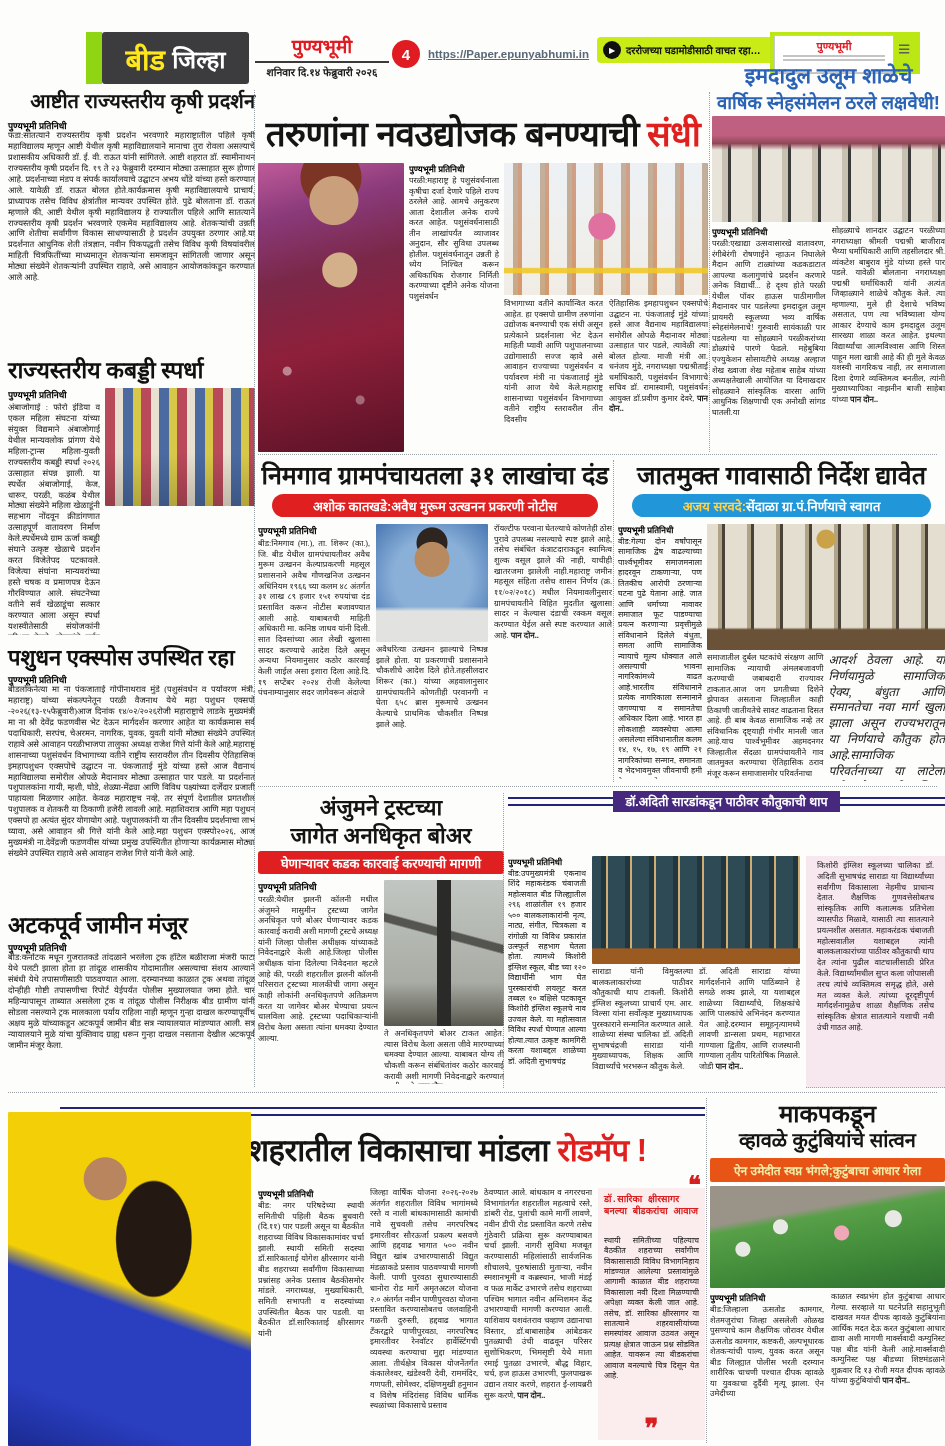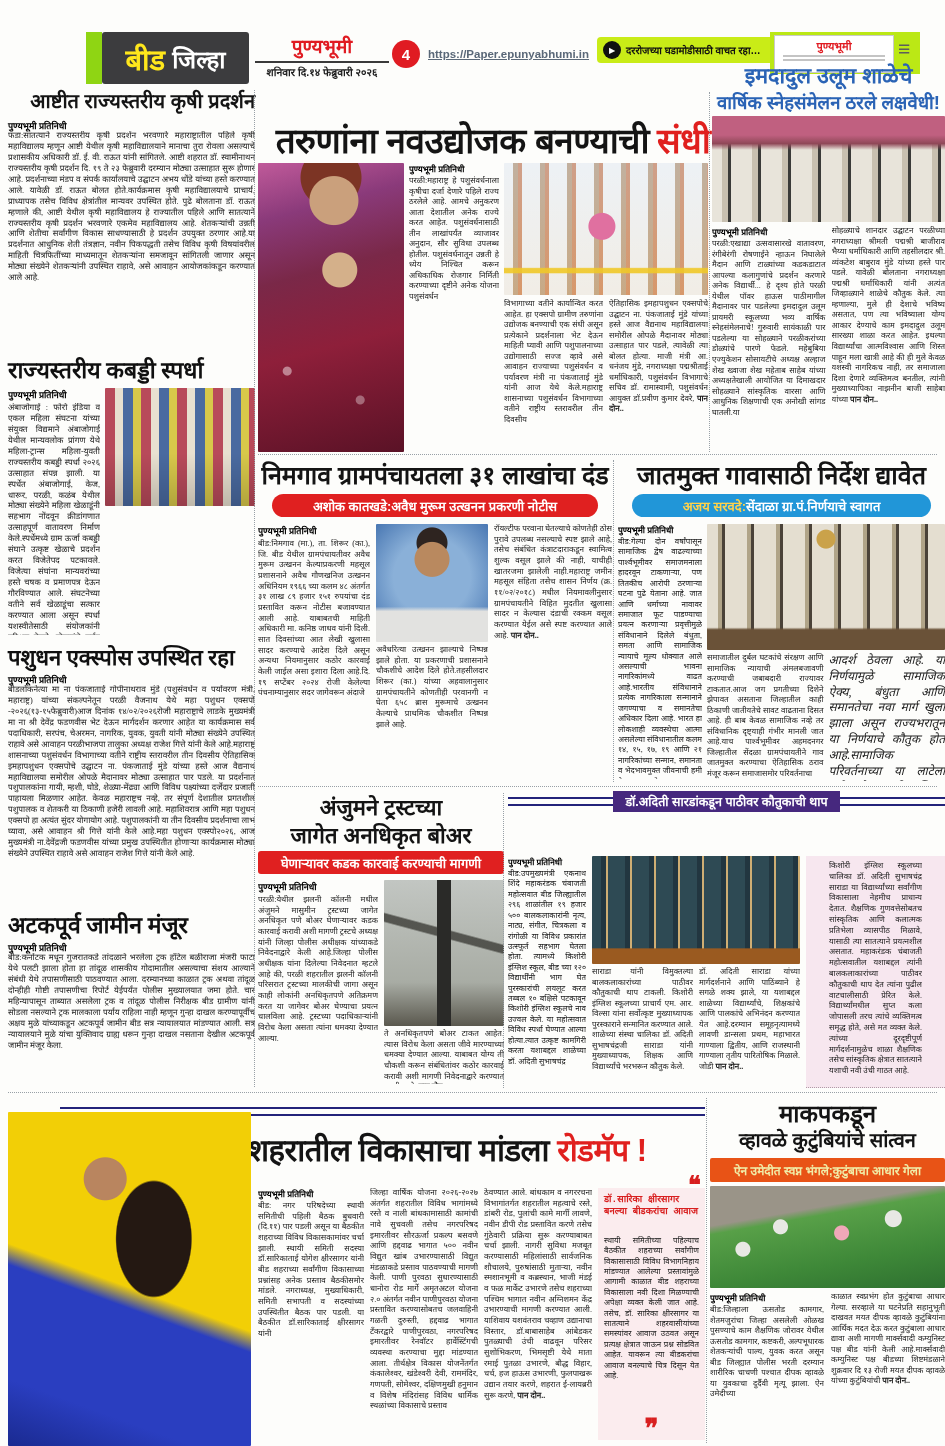--- a/index.html
+++ b/index.html
@@ -50,21 +50,21 @@
   .bar-red{background:#e02020;border-radius:3px;color:#fff;font-weight:700;font-size:13px;
            display:flex;align-items:center;justify-content:center;}
   .bar-orange{background:#e85316;border-radius:2px;color:#f0eda8;font-weight:700;font-size:12px;
               display:flex;align-items:center;justify-content:center;}
   
   .hdot{border-top:1px dotted #98a0a6;height:0;}
   .vdot{border-left:1px dotted #98a0a6;width:0;}
   
   .row{display:flex;}
   .colflex{overflow:hidden;}
-  .sidebar-pink{background:#f7e7ef;padding:5px 23px;border-bottom:1px dotted #b09aa6;}
+  .sidebar-pink{background:#f7e7ef;padding:5px 11px;border-bottom:1px dotted #b09aa6;}
   .quote-box{background:#fbecee;padding:6px 6px 2px;position:relative;overflow:visible;}
   .q-open{position:absolute;top:-15px;right:4px;font-size:24px;color:#d81f1f;font-weight:800;line-height:1;}
   .q-title{font-size:9.5px;font-weight:800;color:#d81f1f;line-height:1.3;margin-bottom:17px;font-family:Liberation Mono, monospace;}
   .q-text{font-family:"Liberation Serif",serif;font-size:7.9px;line-height:1.32;text-align:justify;color:#222;overflow:hidden;}
   .q-close{text-align:center;font-size:26px;color:#d81f1f;font-weight:800;line-height:.9;margin-top:3px;}
   
   .ph{background-repeat:no-repeat;background-color:#b8b8b0;border-radius:1px;}
   .ph-kabaddi{float:right;width:150px;height:118px;margin:0 0 3px 5px;
     background:
      linear-gradient(180deg,rgba(0,0,0,0) 0 55%,rgba(0,0,0,.18) 100%),
@@ -175,21 +175,21 @@
   </div>
 
   <div class="abs hl-serif" style="left:8px;top:641px;width:247px;font-size:22px;">पशुधन एक्स्पोस उपस्थित रहा</div>
   <div class="abs byline" style="left:8px;top:673px;">पुण्यभूमी प्रतिनिधी</div>
   <div class="abs body-text" style="left:8px;top:685px;width:247px;height:220px;">बीडलोकनेत्या मा ना पंकजाताई गोपीनाथराव मुंडे (पशुसंवर्धन व पर्यावरण मंत्री, महाराष्ट्र) यांच्या संकल्पनेतून परळी वैजनाथ येथे महा पशुधन एक्सपो -२०२६(१३-१५फेब्रुवारी)आज दिनांक १४/०२/२०२६रोजी महाराष्ट्राचे लाडके मुख्यमंत्री मा ना श्री देवेंद्र फडणवीस भेट देऊन मार्गदर्शन करणार आहेत या कार्यक्रमास सर्व पदाधिकारी, सरपंच, चेअरमन, नागरिक, युवक, युवती यांनी मोठ्या संख्येने उपस्थित राहावे असे आवाहन परळीभाजपा तालुका अध्यक्ष राजेश गित्ते यांनी केले आहे.महाराष्ट्र शासनाच्या पशुसंवर्धन विभागाच्या वतीने राष्ट्रीय स्तरावरील तीन दिवसीय ऐतिहासिक इमहापशुधन एक्सपोचे उद्घाटन ना. पंकजाताई मुंडे यांच्या हस्ते आज वैद्यनाथ महाविद्यालया समोरील ओपळे मैदानावर मोठ्या उत्साहात पार पडले. या प्रदर्शनात पशुपालकांना गायी, म्हशी, घोडे, शेळ्या-मेंढ्या आणि विविध पक्ष्यांच्या दर्जेदार प्रजाती पाहायला मिळणार आहेत. केवळ महाराष्ट्रच नव्हे, तर संपूर्ण देशातील प्रगतशील पशुपालक व शेतकरी या ठिकाणी हजेरी लावली आहे. महाशिवरात्र आणि महा पशुधन एक्सपो हा अत्यंत सुंदर योगायोग आहे. पशुपालकांनी या तीन दिवसीय प्रदर्शनाचा लाभ घ्यावा, असे आवाहन श्री गित्ते यांनी केले आहे.महा पशुधन एक्स्पो२०२६, आज मुख्यमंत्री ना.देवेंद्रजी फडणवीस यांच्या प्रमुख उपस्थितीत होणाऱ्या कार्यक्रमास मोठ्या संख्येने उपस्थित राहावे असे आवाहन राजेश गित्ते यांनी केले आहे.</div>
 
   <div class="abs hl-serif" style="left:8px;top:908px;width:247px;font-size:23px;">अटकपूर्व जामीन मंजूर</div>
   <div class="abs byline" style="left:8px;top:941px;">पुण्यभूमी प्रतिनिधी</div>
   <div class="abs body-text" style="left:8px;top:953px;width:247px;height:130px;">बीड:कर्नाटक मधून गुजरातकडे तांदळाने भरलेला ट्रक हॉटेल बळीराजा मंजरी फाटा येथे पलटी झाला होता हा तांदूळ शासकीय गोदामातील असल्याचा संशय आल्याने संबंधी येथे तपासणीसाठी पाठवण्यात आला. दरम्यानच्या काळात ट्रक अथवा तांदूळ दोन्हीही गोष्टी तपासणीचा रिपोर्ट येईपर्यंत पोलीस मुख्यालयात जमा होते. चार महिन्यापासून ताब्यात असलेला ट्रक व तांदूळ पोलीस निरीक्षक बीड ग्रामीण यांनी सोडला नसल्याने ट्रक मालकाला पर्याय राहिला नाही म्हणून गुन्हा दाखल करण्यापूर्वीच अक्षय मुळे यांच्याकडून अटकपूर्व जामीन बीड सत्र न्यायालयात मांडण्यात आली. सत्र न्यायालयाने मुळे यांचा युक्तिवाद ग्राह्य धरून गुन्हा दाखल नसताना देखील अटकपूर्व जामीन मंजूर केला.</div>
 
-  <div class="abs hl center main-headline" style="left:258px;top:120px;width:450px;margin-left:10px;">
+  <div class="abs hl center main-headline" style="left:258px;top:113px;width:450px;">
     <span>तरुणांना नवउद्योजक बनण्याची</span><span class="accent-red sp">संधी</span>
   </div>
   <div class="abs row" style="left:258px;top:163px;width:450px;height:289px;gap:5px;">
     <div class="ph ph-pankaja"></div>
     <div class="colflex" style="width:90px;flex:none;">
       <div class="byline" style="font-size:8.5px;">पुण्यभूमी प्रतिनिधी</div>
       <div class="body-text" style="font-size:8px;height:270px;">परळी:महाराष्ट्र हे पशुसंवर्धनाला कृषीचा दर्जा देणारे पहिले राज्य ठरलेले आहे. आमचे अनुकरण आता देशातील अनेक राज्ये करत आहेत. पशुसंवर्धनासाठी तीन लाखांपर्यंत व्याजावर अनुदान, सौर सुविधा उपलब्ध होतील. पशुसंवर्धनातून उन्नती हे ध्येय निश्चित करून अधिकाधिक रोजगार निर्मिती करण्याच्या दृष्टीने अनेक योजना पशुसंवर्धन</div>
     </div>
     <div style="flex:1;overflow:hidden;">
       <div class="ph ph-ribbon"></div>

